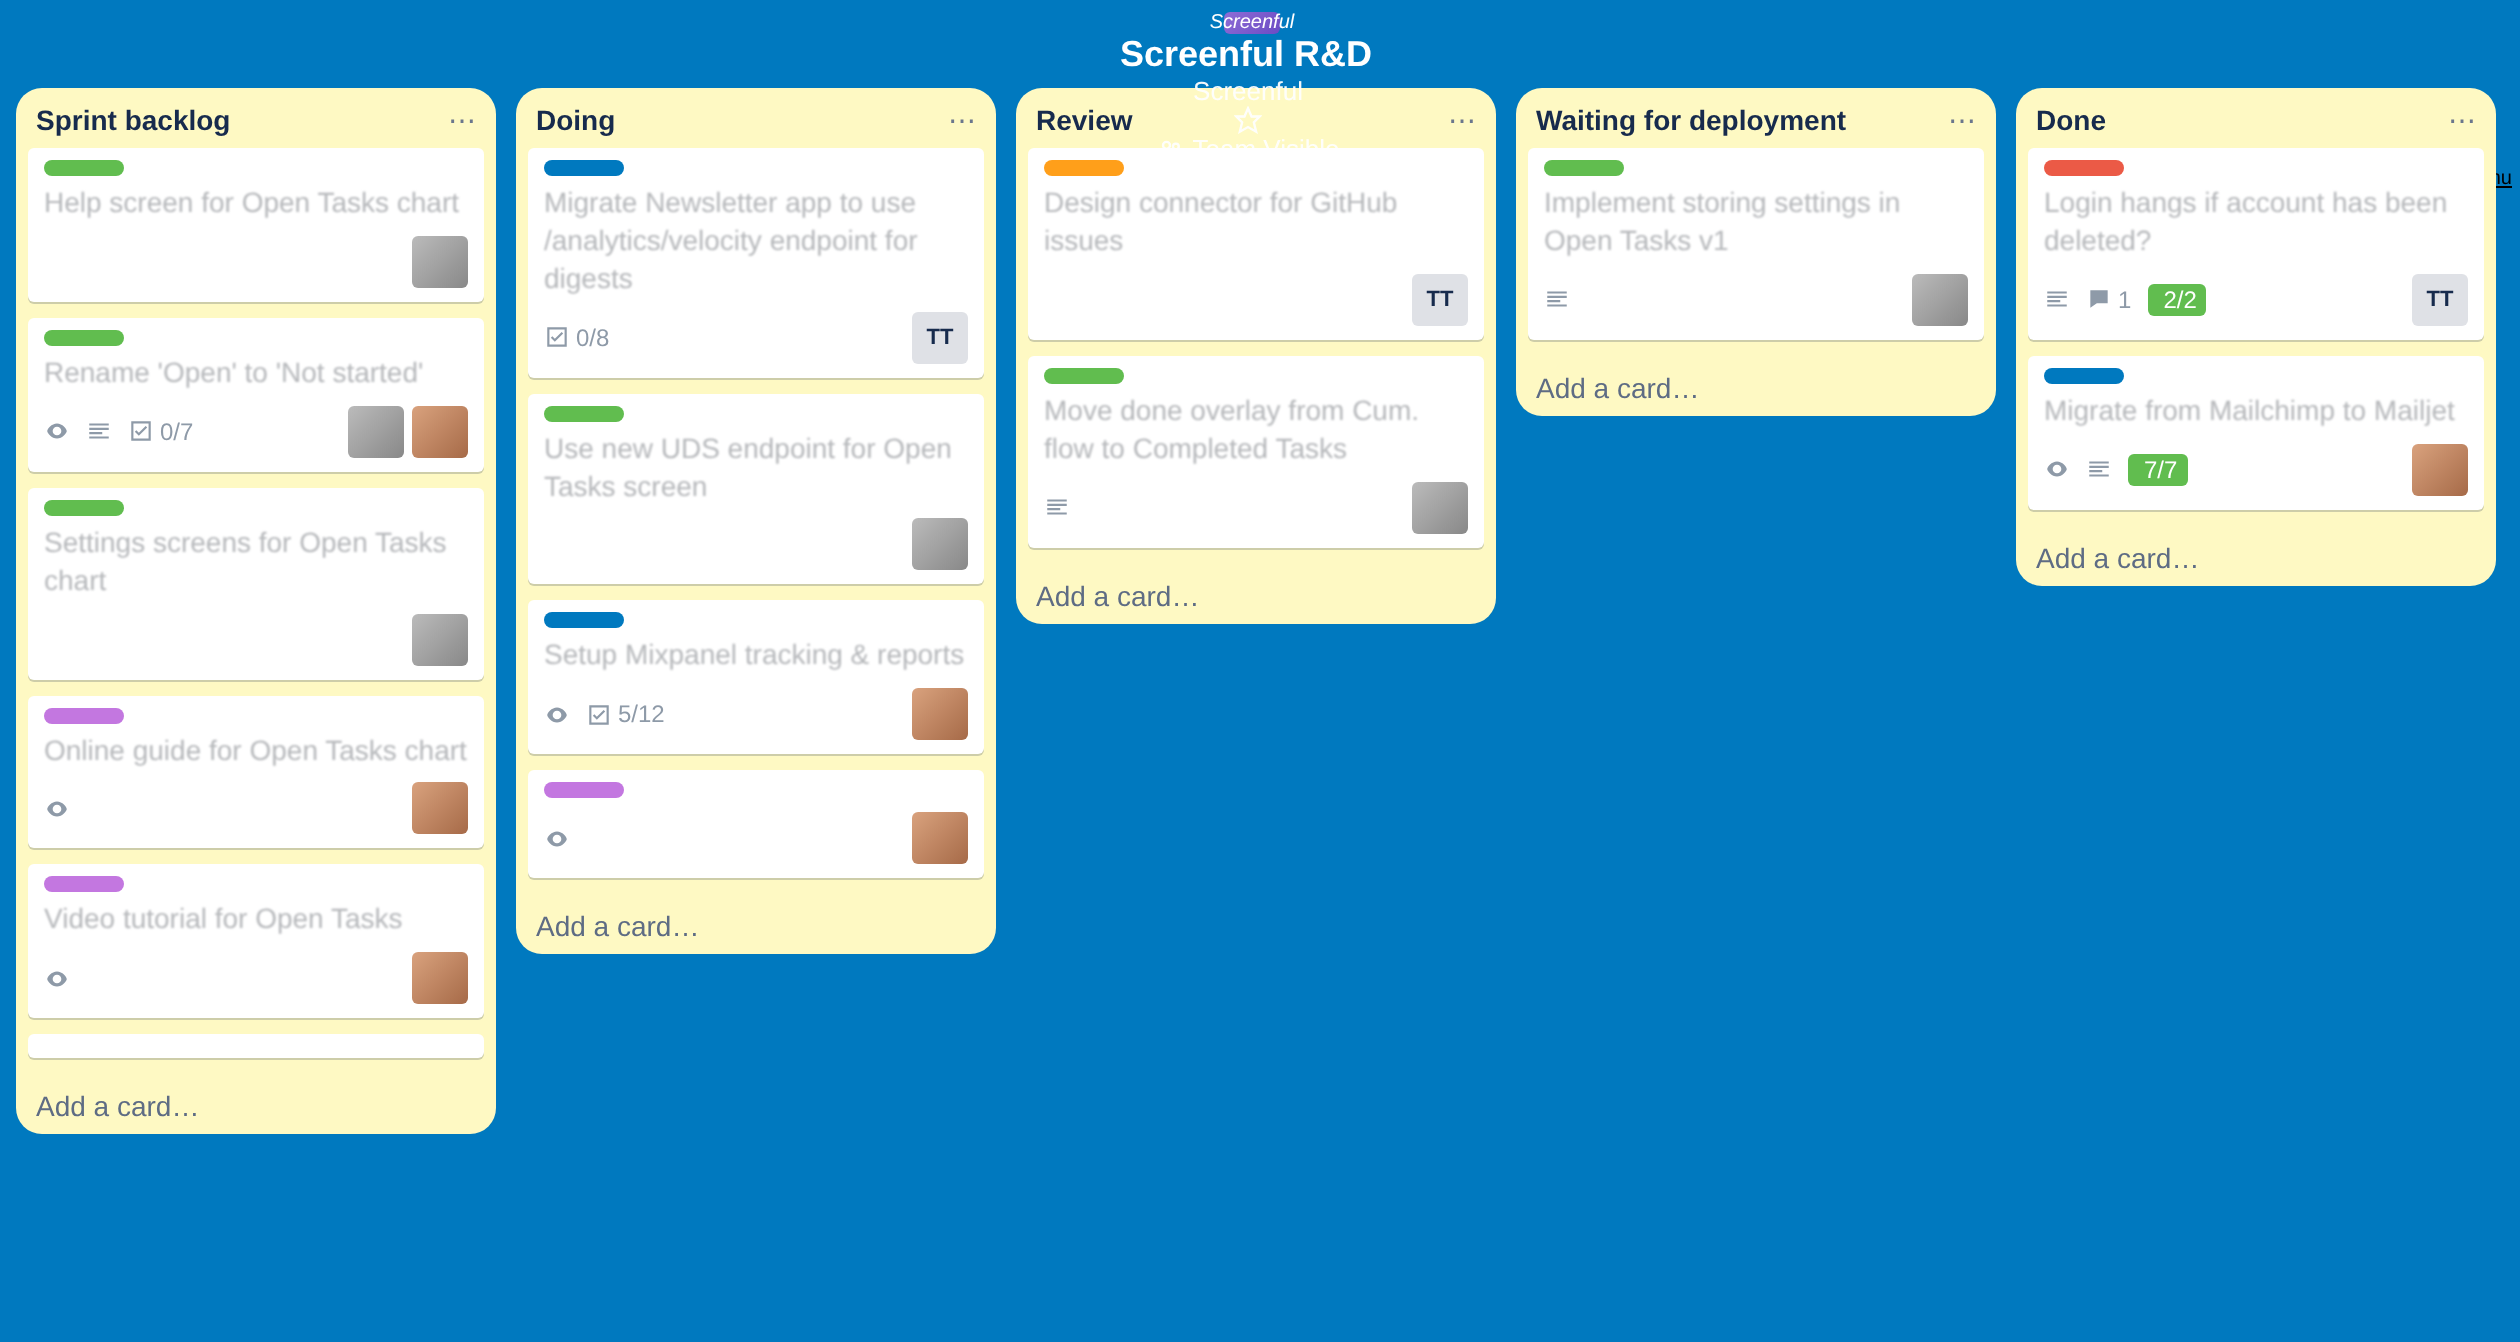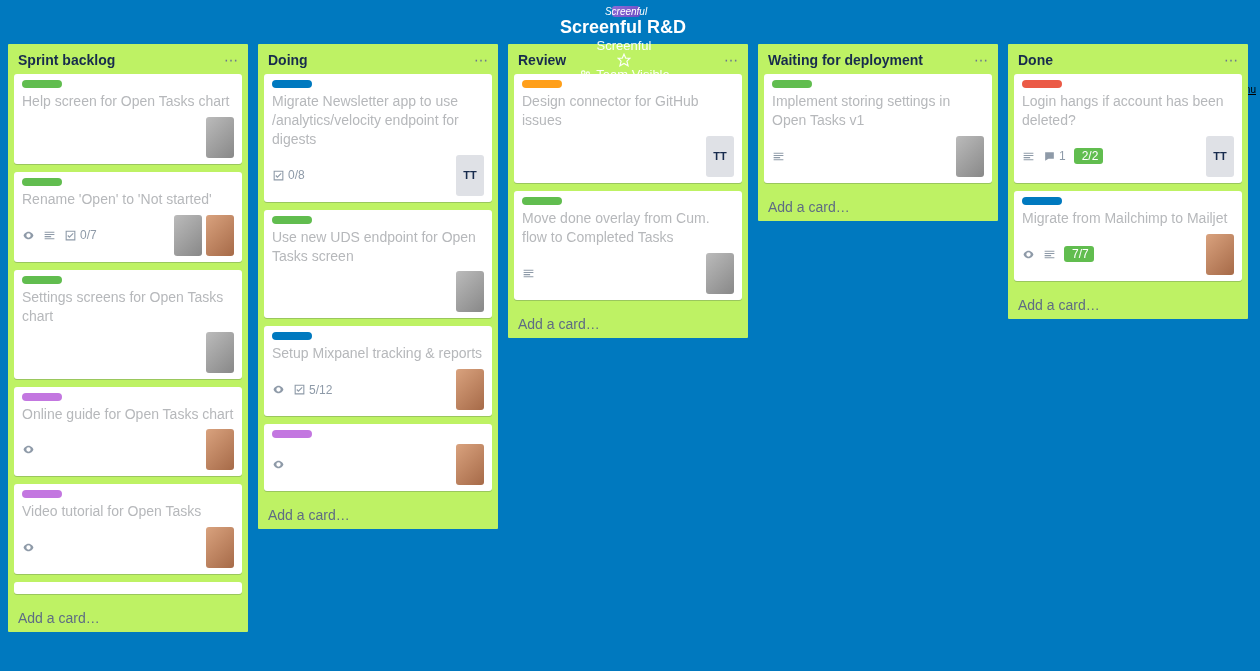--- a/index.html
+++ b/index.html
@@ -64,22 +64,22 @@
     display: flex;
     align-items: flex-start;
     padding: 4px 8px 12px 8px;
     gap: 10px;
     overflow-x: auto;
     height: calc(100% - 40px);
   }
   .list {
     width: 240px;
     flex: 0 0 240px;
-    background: #bef264;
-    border-radius: 1px;
+    background: #fef9c3;
+    border-radius: 13px;
     display: flex;
     flex-direction: column;
     max-height: 100%;
   }
   .list-header {
     padding: 8px 10px 6px 10px;
     display: flex; align-items: center; justify-content: space-between;
   }
   .list-title {
     font-weight: 700;
@@ -141,21 +141,21 @@
     color: #fff;
     padding: 1px 5px;
     border-radius: 3px;
   }
   .badge-check.done svg { fill: #fff; }
   .members {
     margin-left: auto;
     display: flex; gap: 4px;
   }
   .avatar {
-    width: 28px; height: 41px; border-radius: 3px;
+    width: 28px; height: 26px; border-radius: 3px;
     background: linear-gradient(135deg,#bbb,#888);
     display: inline-flex; align-items: center; justify-content: center;
     font-size: 11px; font-weight: 700;
   }
   .avatar.initials {
     background: #dfe1e6;
     color: #172b4d;
   }
   .avatar.photo2 { background: linear-gradient(135deg,#d9a27e,#a66a48); }
   .add-card {

